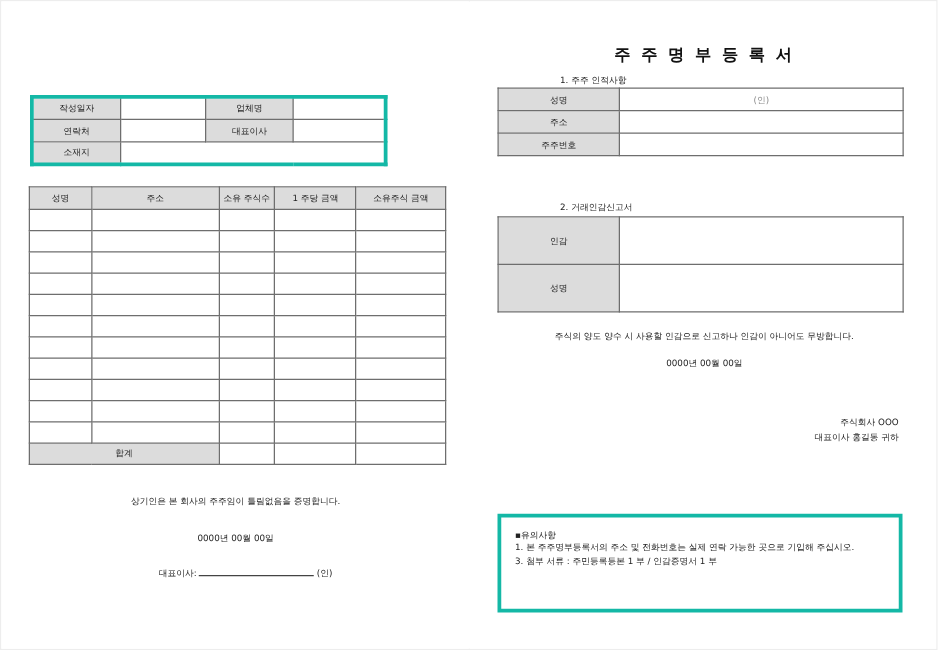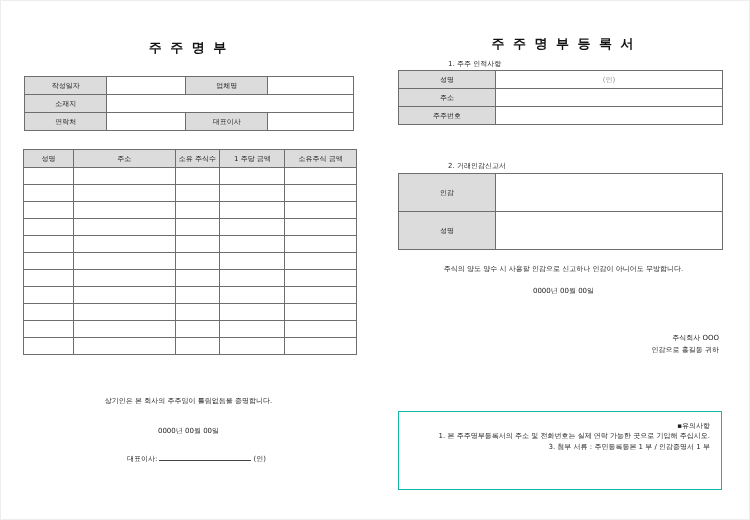--- a/index.html
+++ b/index.html
@@ -22,21 +22,21 @@
   .page-right .doc-title { top:34px; }
 
   table { border-collapse:collapse; table-layout:fixed; }
   td,th { border:1px solid #6e6e6e; font-size:7px; font-weight:normal;
           text-align:center; vertical-align:middle; color:#222;
           overflow:hidden; white-space:nowrap; }
   .lbl { background:#dcdcdc; }
   .val { background:#ffffff; }
 
   
-  .info-table { position:absolute; left:23px; top:75px; width:330px; border:1px solid #14b8a6; }
+  .info-table { position:absolute; left:23px; top:75px; width:286px; border:3px solid #14b8a6; }
   .info-table td { height:18px; }
 
   
   .sh-table { position:absolute; left:22px; top:148px; width:334px; border:1px solid #3a3a3a; }
   .sh-table th { height:18px; background:#dcdcdc; }
   .sh-table td { height:17px; }
   .sh-table .total-lbl { background:#dcdcdc; height:17px; }
 
   .center-text { position:absolute; left:0; width:100%; text-align:center; font-size:7px; color:#222; }
   .cert-line  { top:395px; }
@@ -54,57 +54,56 @@
   .s2-table td { height:38px; }
   .seal-hint { color:#8a8a8a; }
 
   .note-line  { top:263px; }
   .date-right { top:285px; }
 
   .recipient { position:absolute; right:32px; top:331px; text-align:right;
                font-size:7px; line-height:12px; color:#222; }
 
   .notice-box { position:absolute; left:22px; top:410px; width:324px; height:79px;
-                border:1px solid #14b8a6; padding:9px 11px; background:#fff;text-align:right; }
+                border:3px solid #14b8a6; padding:9px 11px; background:#fff; }
   .notice-heading { font-size:7px; color:#222; }
   .notice-list { }
   .notice-item { font-size:7px; line-height:11px; color:#222; white-space:nowrap; }
 </style>
 </head>
 <body>
 
 <div class="page-divider"></div>
 
 <div class="page page-left">
 
-  <div class="doc-title">주 주 명 부</div>
 
   <table class="info-table">
     <colgroup>
         <col style="width:25%">
         <col style="width:24%">
         <col style="width:25%">
         <col style="width:26%">
       </colgroup>
     <tbody>
         <tr>
       <td class="lbl">작성일자</td>
       <td class="val"></td>
       <td class="lbl">업체명</td>
       <td class="val"></td>
     </tr>
     <tr>
+      <td class="lbl">연락처</td>
+      <td class="val"></td>
+      <td class="lbl">대표이사</td>
+      <td class="val"></td>
+    </tr>
+    <tr>
       <td class="lbl">소재지</td>
       <td class="val" colspan="3"></td>
-    </tr>
-    <tr>
-      <td class="lbl">연락처</td>
-      <td class="val"></td>
-      <td class="lbl">대표이사</td>
-      <td class="val"></td>
     </tr>
   </tbody>
     </table>
 
   <table class="sh-table">
     <colgroup>
         <col style="width:15%">
         <col style="width:30.5%">
         <col style="width:13.5%">
         <col style="width:19.5%">
@@ -188,20 +187,26 @@
           <td></td>
           <td></td>
         </tr>
         <tr>
           <td></td>
           <td></td>
           <td></td>
           <td></td>
           <td></td>
         </tr>
+        <tr>
+        <td class="total-lbl" colspan="2">합계</td>
+        <td></td>
+        <td></td>
+        <td></td>
+      </tr>
     </tbody>
   </table>
 
   <div class="center-text cert-line">상기인은 본 회사의 주주임이 틀림없음을 증명합니다.</div>
   <div class="center-text date-left">0000년 00월 00일</div>
   <div class="center-text sign-line">
     <span>대표이사:</span><span class="sign-rule"></span><span>(인)</span>
   </div>
 </div>
 
@@ -247,21 +252,21 @@
           <td class="val"></td>
         </tr>
       </tbody>
   </table>
 
   <div class="center-text note-line">주식의 양도 양수 시 사용할 인감으로 신고하나 인감이 아니어도 무방합니다.</div>
   <div class="center-text date-right">0000년 00월 00일</div>
 
   <div class="recipient">
     <div>주식회사 OOO</div>
-    <div>인감으로 홍길동 귀하</div>
+    <div>대표이사 홍길동 귀하</div>
   </div>
 
   <div class="notice-box">
     <div class="notice-heading">▪유의사항</div>
     <div class="notice-list">
         <div class="notice-item">1. 본 주주명부등록서의 주소 및 전화번호는 실제 연락 가능한 곳으로 기입해 주십시오.</div>
         <div class="notice-item">3. 첨부 서류 : 주민등록등본 1 부 / 인감증명서 1 부</div>
       </div>
   </div>
 </div>

